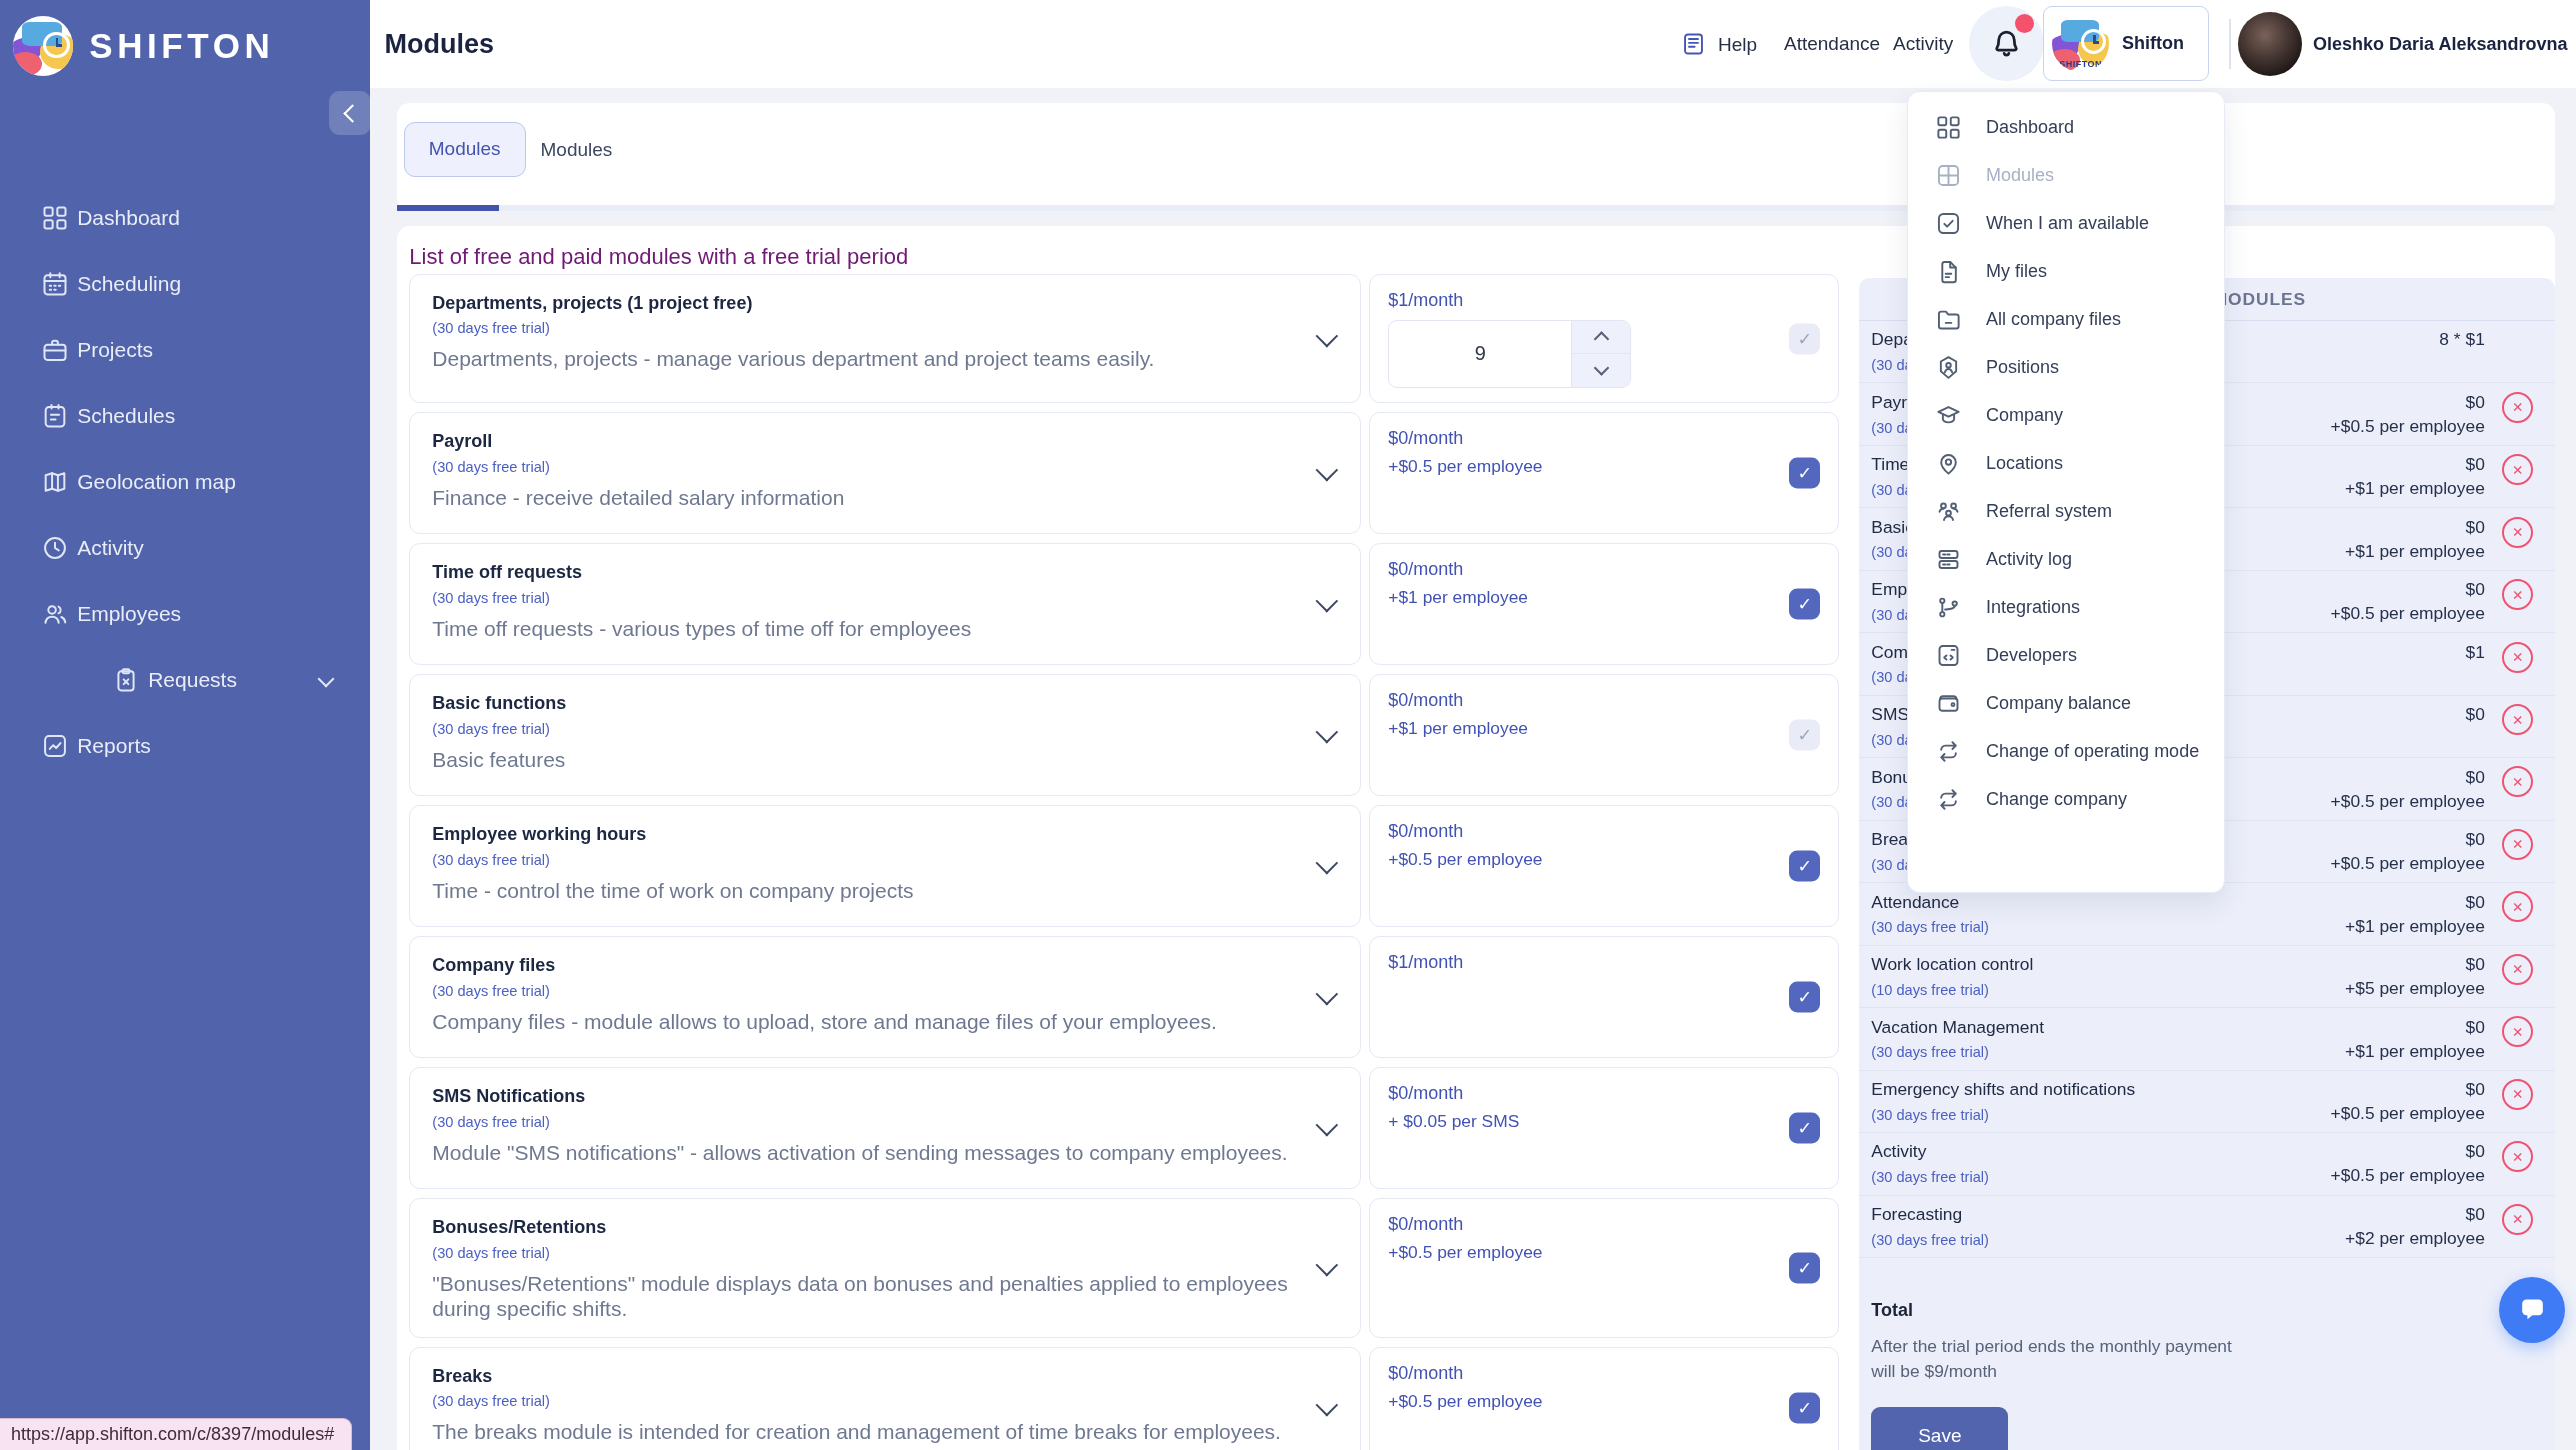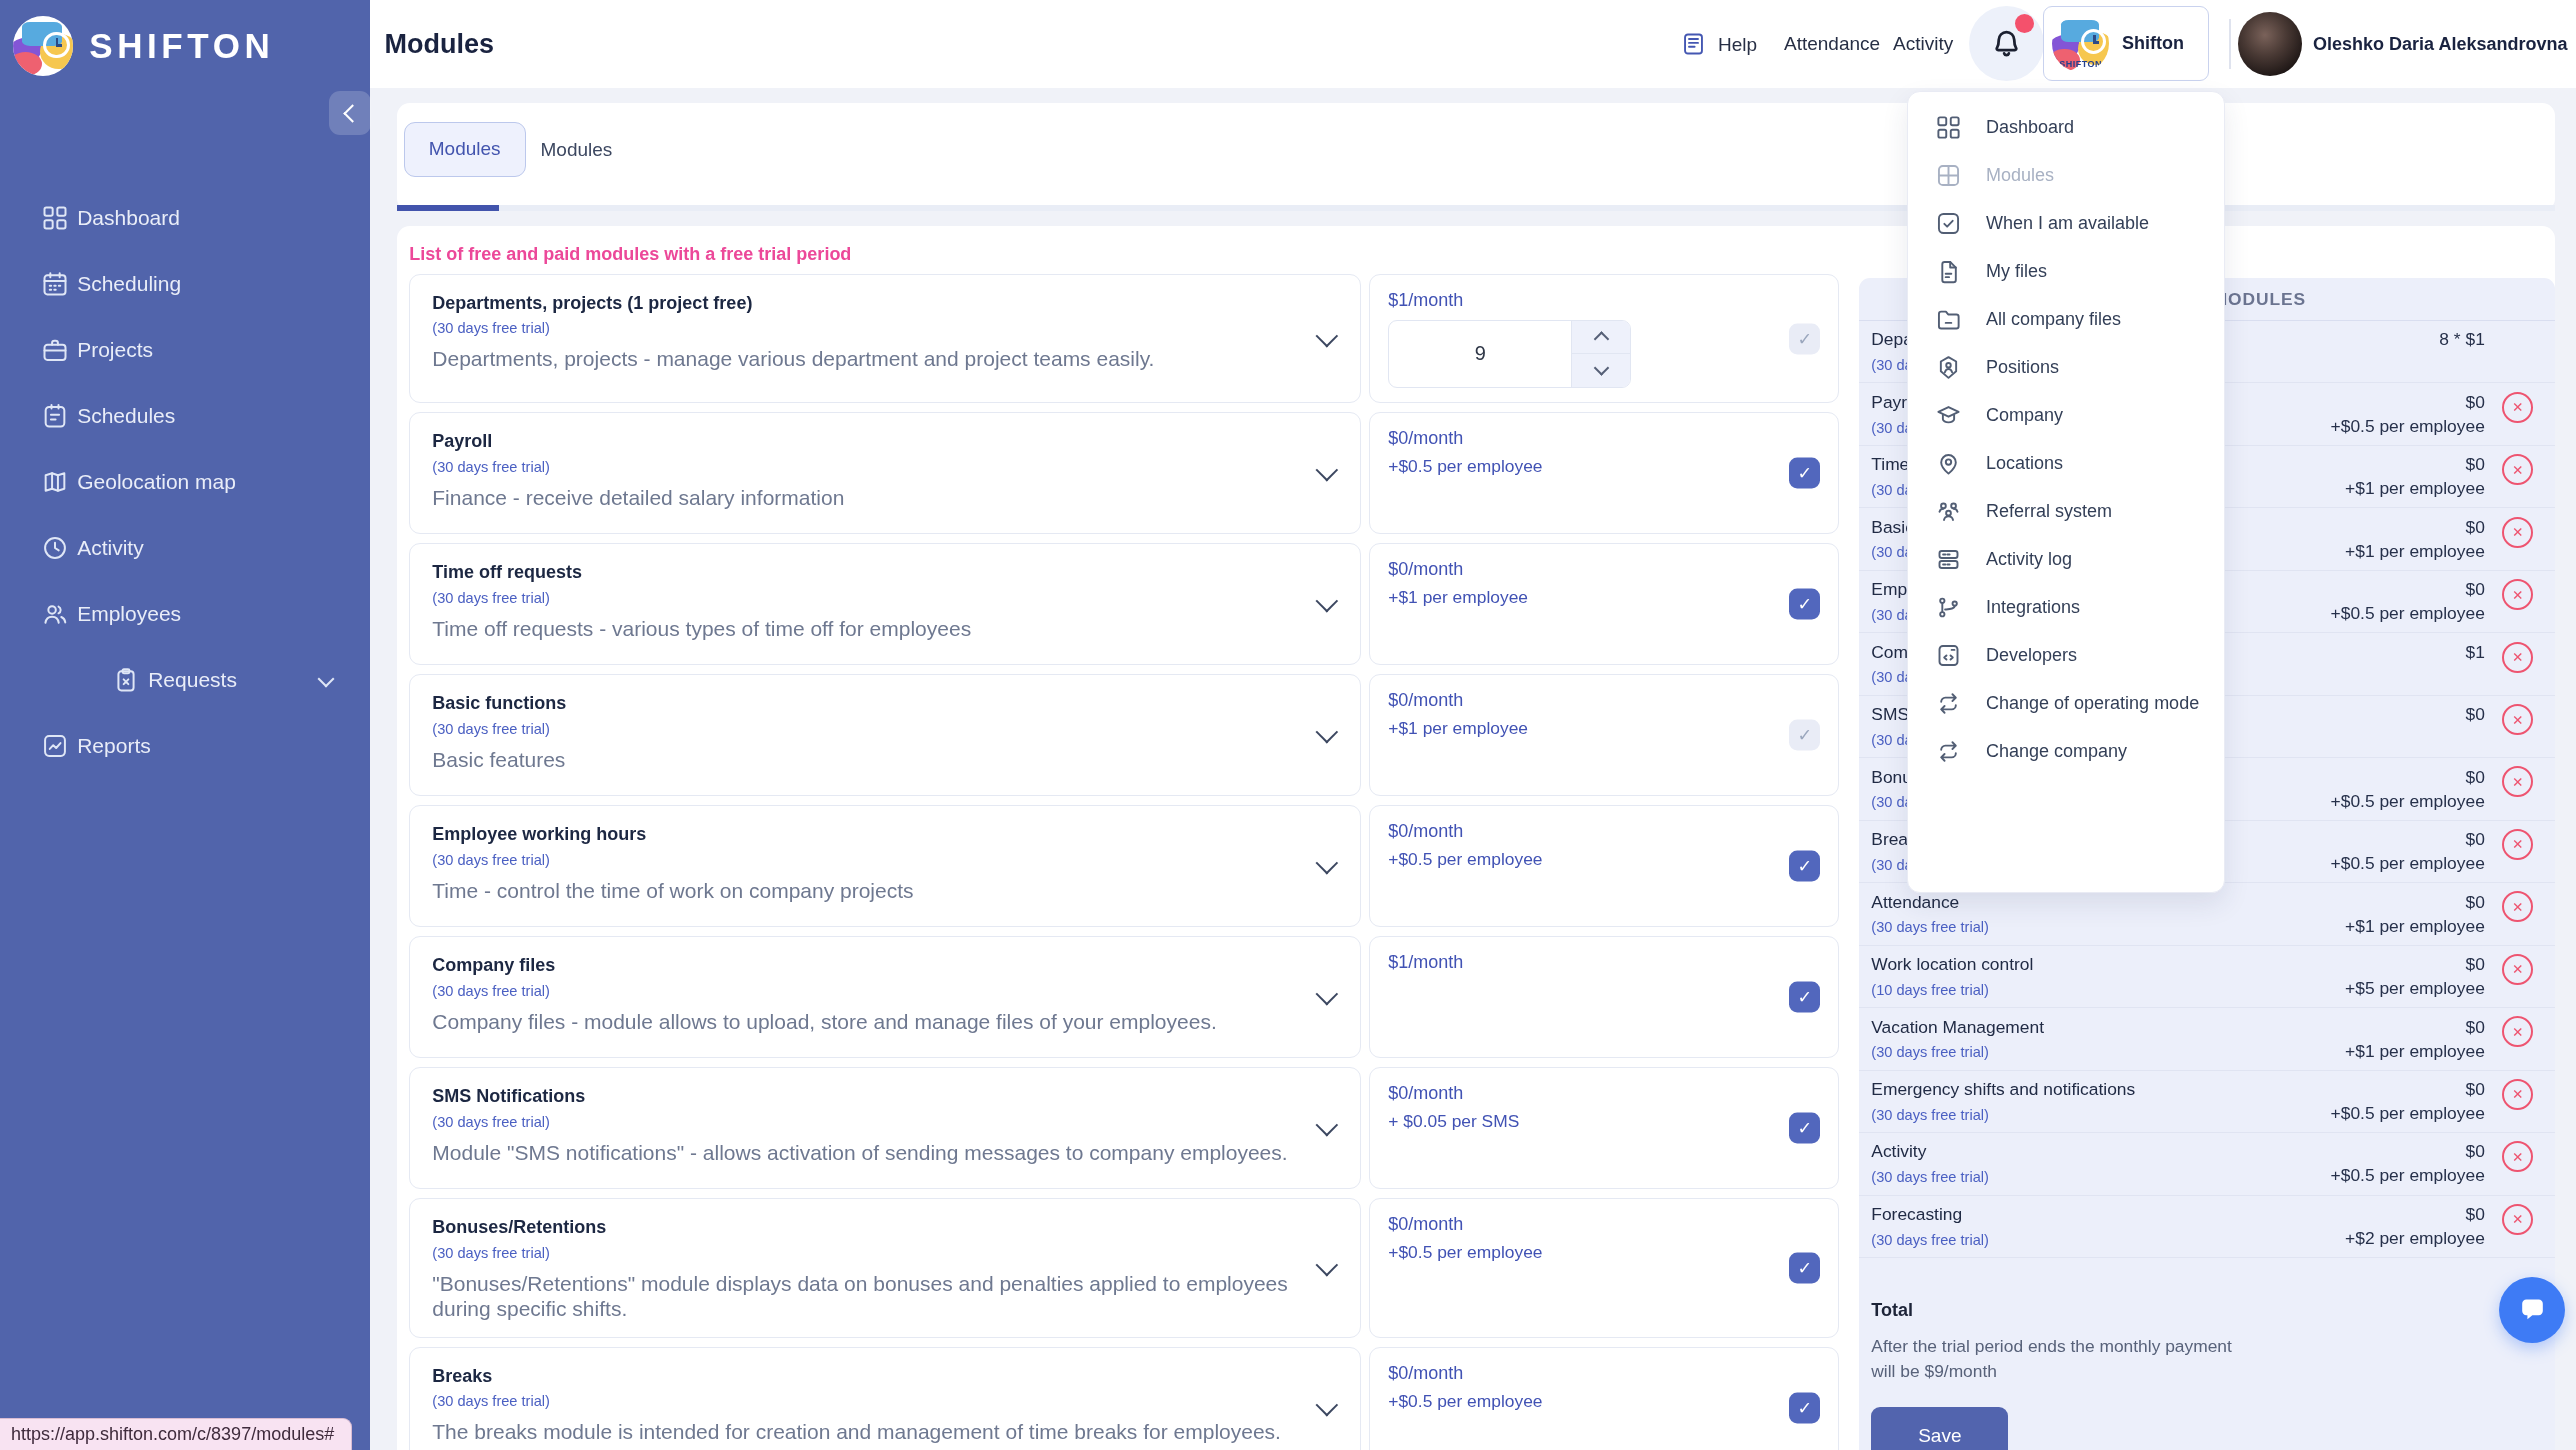--- a/index.html
+++ b/index.html
@@ -50,21 +50,21 @@
   
   .content{position:absolute;left:370px;top:88px;width:2206px;height:1363px;background:#f0f2f8}
   .tabs-card{position:absolute;left:26.5px;top:14.6px;width:2158px;height:108px;background:#fff;border-radius:12.8px}
   .tab-pill{position:absolute;left:7.3px;top:19px;height:55px;padding:0 24px;border:1.8px solid #bcc8ec;border-radius:11px;
     background:#eef1fd;color:#4254ae;font-size:19px;display:flex;align-items:center;box-sizing:border-box}
   .tab-settings{position:absolute;left:133px;top:0;height:95px;display:flex;align-items:center;font-size:19px;color:#3c4760;padding:0 11px}
   .tab-track{position:absolute;left:0;bottom:0;width:100%;height:5.5px;background:#e9edf6}
   .tab-active-bar{position:absolute;left:0;bottom:0;width:102px;height:5.5px;background:#4254ac}
 
   .list-card{position:absolute;left:26.5px;top:138px;width:2158px;height:1225px;background:#fff;border-radius:12.8px 12.8px 0 0}
-  .list-heading{position:absolute;left:12.8px;top:18px;font-size:18px;font-weight:bold;color:#ec4899}
+  .list-heading{position:absolute;left:12.8px;top:18px;font-size:22px;font-weight:normal;color:#701a75}
   .mod-rows{position:absolute;left:12.8px;top:48px;width:1430px}
   .mod-row{display:flex;gap:8.2px;margin-bottom:9px;align-items:stretch;min-height:122px}
   .mod-info{position:relative;flex:1;border:1.8px solid #e5e9f3;border-radius:11px;padding:18px 64px 16.4px 22px;box-sizing:border-box;background:#fff}
   .mod-name{font-size:18px;font-weight:bold;color:#1c2742}
   .mod-trial{font-size:14.6px;color:#4a5fc2;margin-top:6.4px}
   .mod-desc{font-size:21px;color:#6e7890;margin-top:10px;line-height:25px}
   .chev-down{position:absolute;right:25.6px;top:50%;width:13.7px;height:13.7px;border-right:2.7px solid #3c4760;border-bottom:2.7px solid #3c4760;
     transform:translateY(-70%) rotate(45deg)}
   .mod-price{position:relative;width:470px;border:1.8px solid #e5e9f3;border-radius:11px;padding:14.6px 64px 14.6px 18px;box-sizing:border-box;background:#fff}
   .price-main{font-size:18px;color:#4152b4}
@@ -746,20 +746,30 @@
         <svg viewBox="0 0 24 24" fill="none" stroke="currentColor" stroke-width="1.7" stroke-linecap="round" stroke-linejoin="round">
           <rect x="4" y="3.5" width="16" height="17" rx="3"></rect>
           <path d="M10.2 12l-2 1.8 2 1.8M13.8 12l2 1.8-2 1.8M14.8 7h2.5"></path>
         </svg>
       </span>
     <span class="menu-label">Developers</span>
   </div>
     <div class="menu-item">
     <span class="icon">
         <svg viewBox="0 0 24 24" fill="none" stroke="currentColor" stroke-width="1.7" stroke-linecap="round" stroke-linejoin="round">
+          <path d="M4.5 8a2.5 2.5 0 0 1 2.5-2.5h9.5A2.5 2.5 0 0 1 19 8"></path>
+          <rect x="4" y="7.5" width="16" height="11" rx="2.5"></rect>
+          <circle cx="16" cy="13" r="1.3"></circle>
+        </svg>
+      </span>
+    <span class="menu-label">Company balance</span>
+  </div>
+    <div class="menu-item">
+    <span class="icon">
+        <svg viewBox="0 0 24 24" fill="none" stroke="currentColor" stroke-width="1.7" stroke-linecap="round" stroke-linejoin="round">
           <path d="M15.5 3.8l3 3-3 3M18.5 6.8H9.2a3.7 3.7 0 0 0-3.7 3.7M8.5 20.2l-3-3 3-3M5.5 17.2h9.3a3.7 3.7 0 0 0 3.7-3.7"></path>
         </svg>
       </span>
     <span class="menu-label">Change of operating mode</span>
   </div>
     <div class="menu-item">
     <span class="icon">
         <svg viewBox="0 0 24 24" fill="none" stroke="currentColor" stroke-width="1.7" stroke-linecap="round" stroke-linejoin="round">
           <path d="M15.5 3.8l3 3-3 3M18.5 6.8H9.2a3.7 3.7 0 0 0-3.7 3.7M8.5 20.2l-3-3 3-3M5.5 17.2h9.3a3.7 3.7 0 0 0 3.7-3.7"></path>
         </svg>

